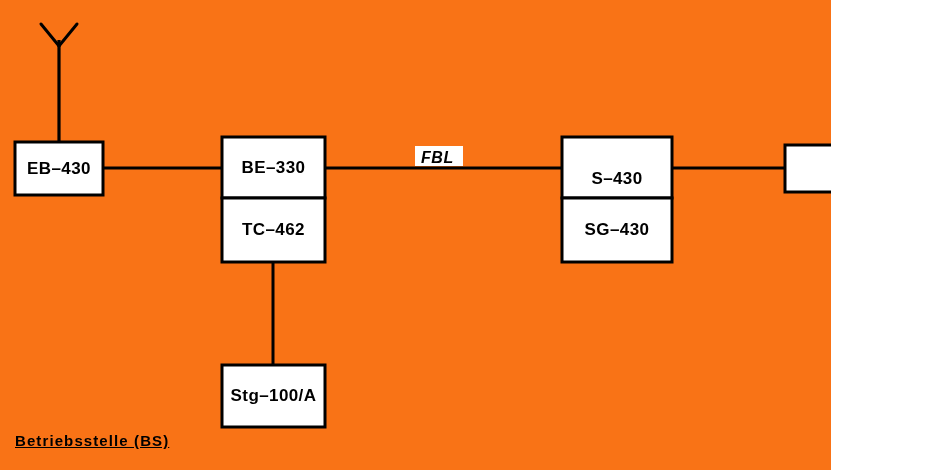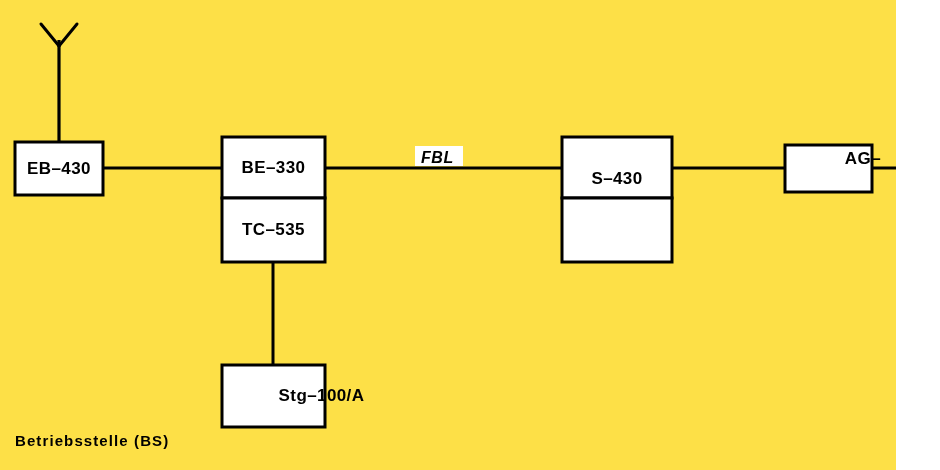--- a/index.html
+++ b/index.html
@@ -7,23 +7,23 @@
     margin: 0;
     padding: 0;
     background: #ffffff;
   }
   body {
     font-family: "Liberation Sans", sans-serif;
     -webkit-font-smoothing: none;
   }
   #diagram-root {
     position: relative;
-    width: 896px;
+    width: 831px;
     height: 470px;
-    background: #fde047;
+    background: #f97316;
     overflow: hidden;
   }
   #diagram-svg {
     position: absolute;
     left: 0;
     top: 0;
     width: 940px;
     height: 470px;
   }
   
@@ -112,27 +112,28 @@
 
     <rect x="785" y="145" width="87" height="47" fill="#ffffff" stroke="#000" stroke-width="3"></rect>
   </svg>
 
   <div class="fbl-mask" style="left:415px; top:146px; width:48px; height:20px;"></div>
 
   <div class="node-label" style="left:15px; top:160px; width:88px;">EB–430</div>
 
   <div class="node-label" style="left:222px; top:159px; width:103px;">BE–330</div>
 
-  <div class="node-label" style="left:222px; top:221px; width:103px;">TC–535</div>
+  <div class="node-label" style="left:222px; top:221px; width:103px;">TC–462</div>
 
-  <div class="node-label" style="left:222px; top:387px; width:103px;padding-left:48px;">Stg–100/A</div>
+  <div class="node-label" style="left:222px; top:387px; width:103px;">Stg–100/A</div>
 
   <div class="node-label" style="left:562px; top:159px; width:110px;margin-top:11px;">S–430</div>
 
+  <div class="node-label" style="left:562px; top:221px; width:110px;">SG–430</div>
 
   <div class="node-label two-line" style="left:791px; top:150px; width:90px; font-size:17px;">AG–</div>
 
   <div class="link-label" style="left:421px; top:149px;">FBL</div>
 
-  <div class="caption" style="left:15px; top:432px;">Betriebsstelle  (BS)</div>
+  <div class="caption" style="left:15px; top:432px;text-decoration:underline;">Betriebsstelle  (BS)</div>
 
 
 </div>
 
 </body></html>

